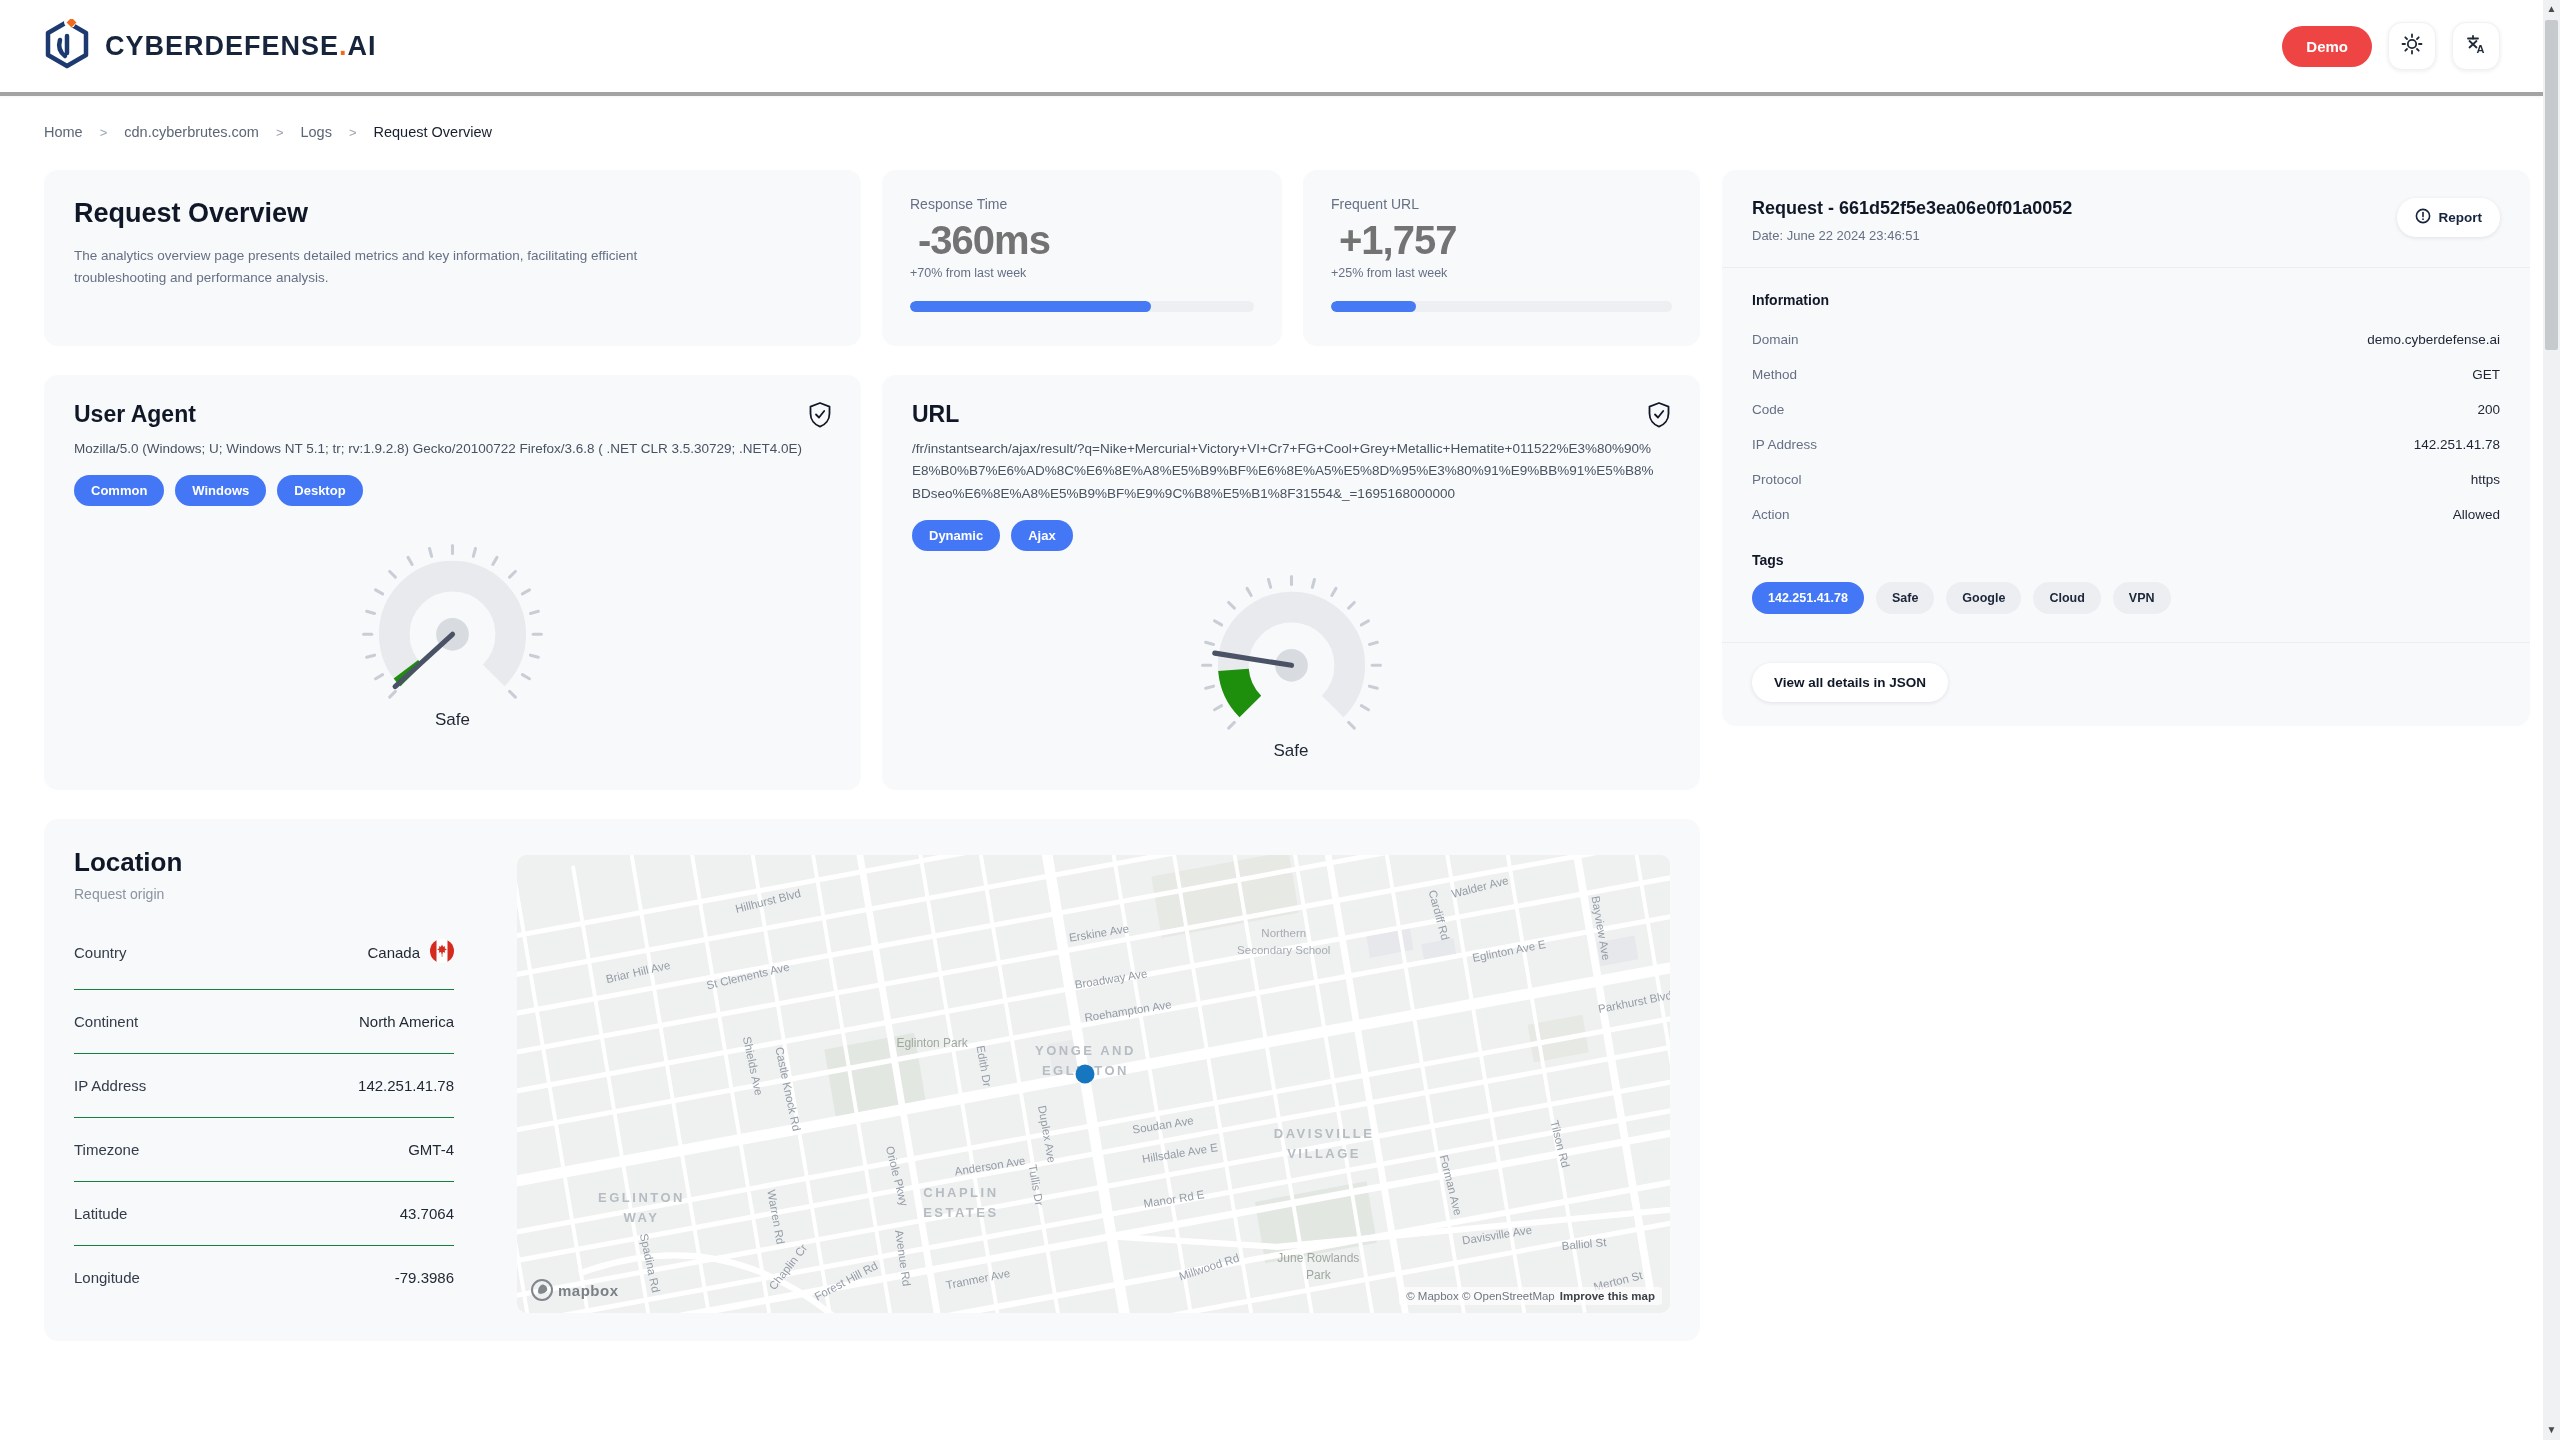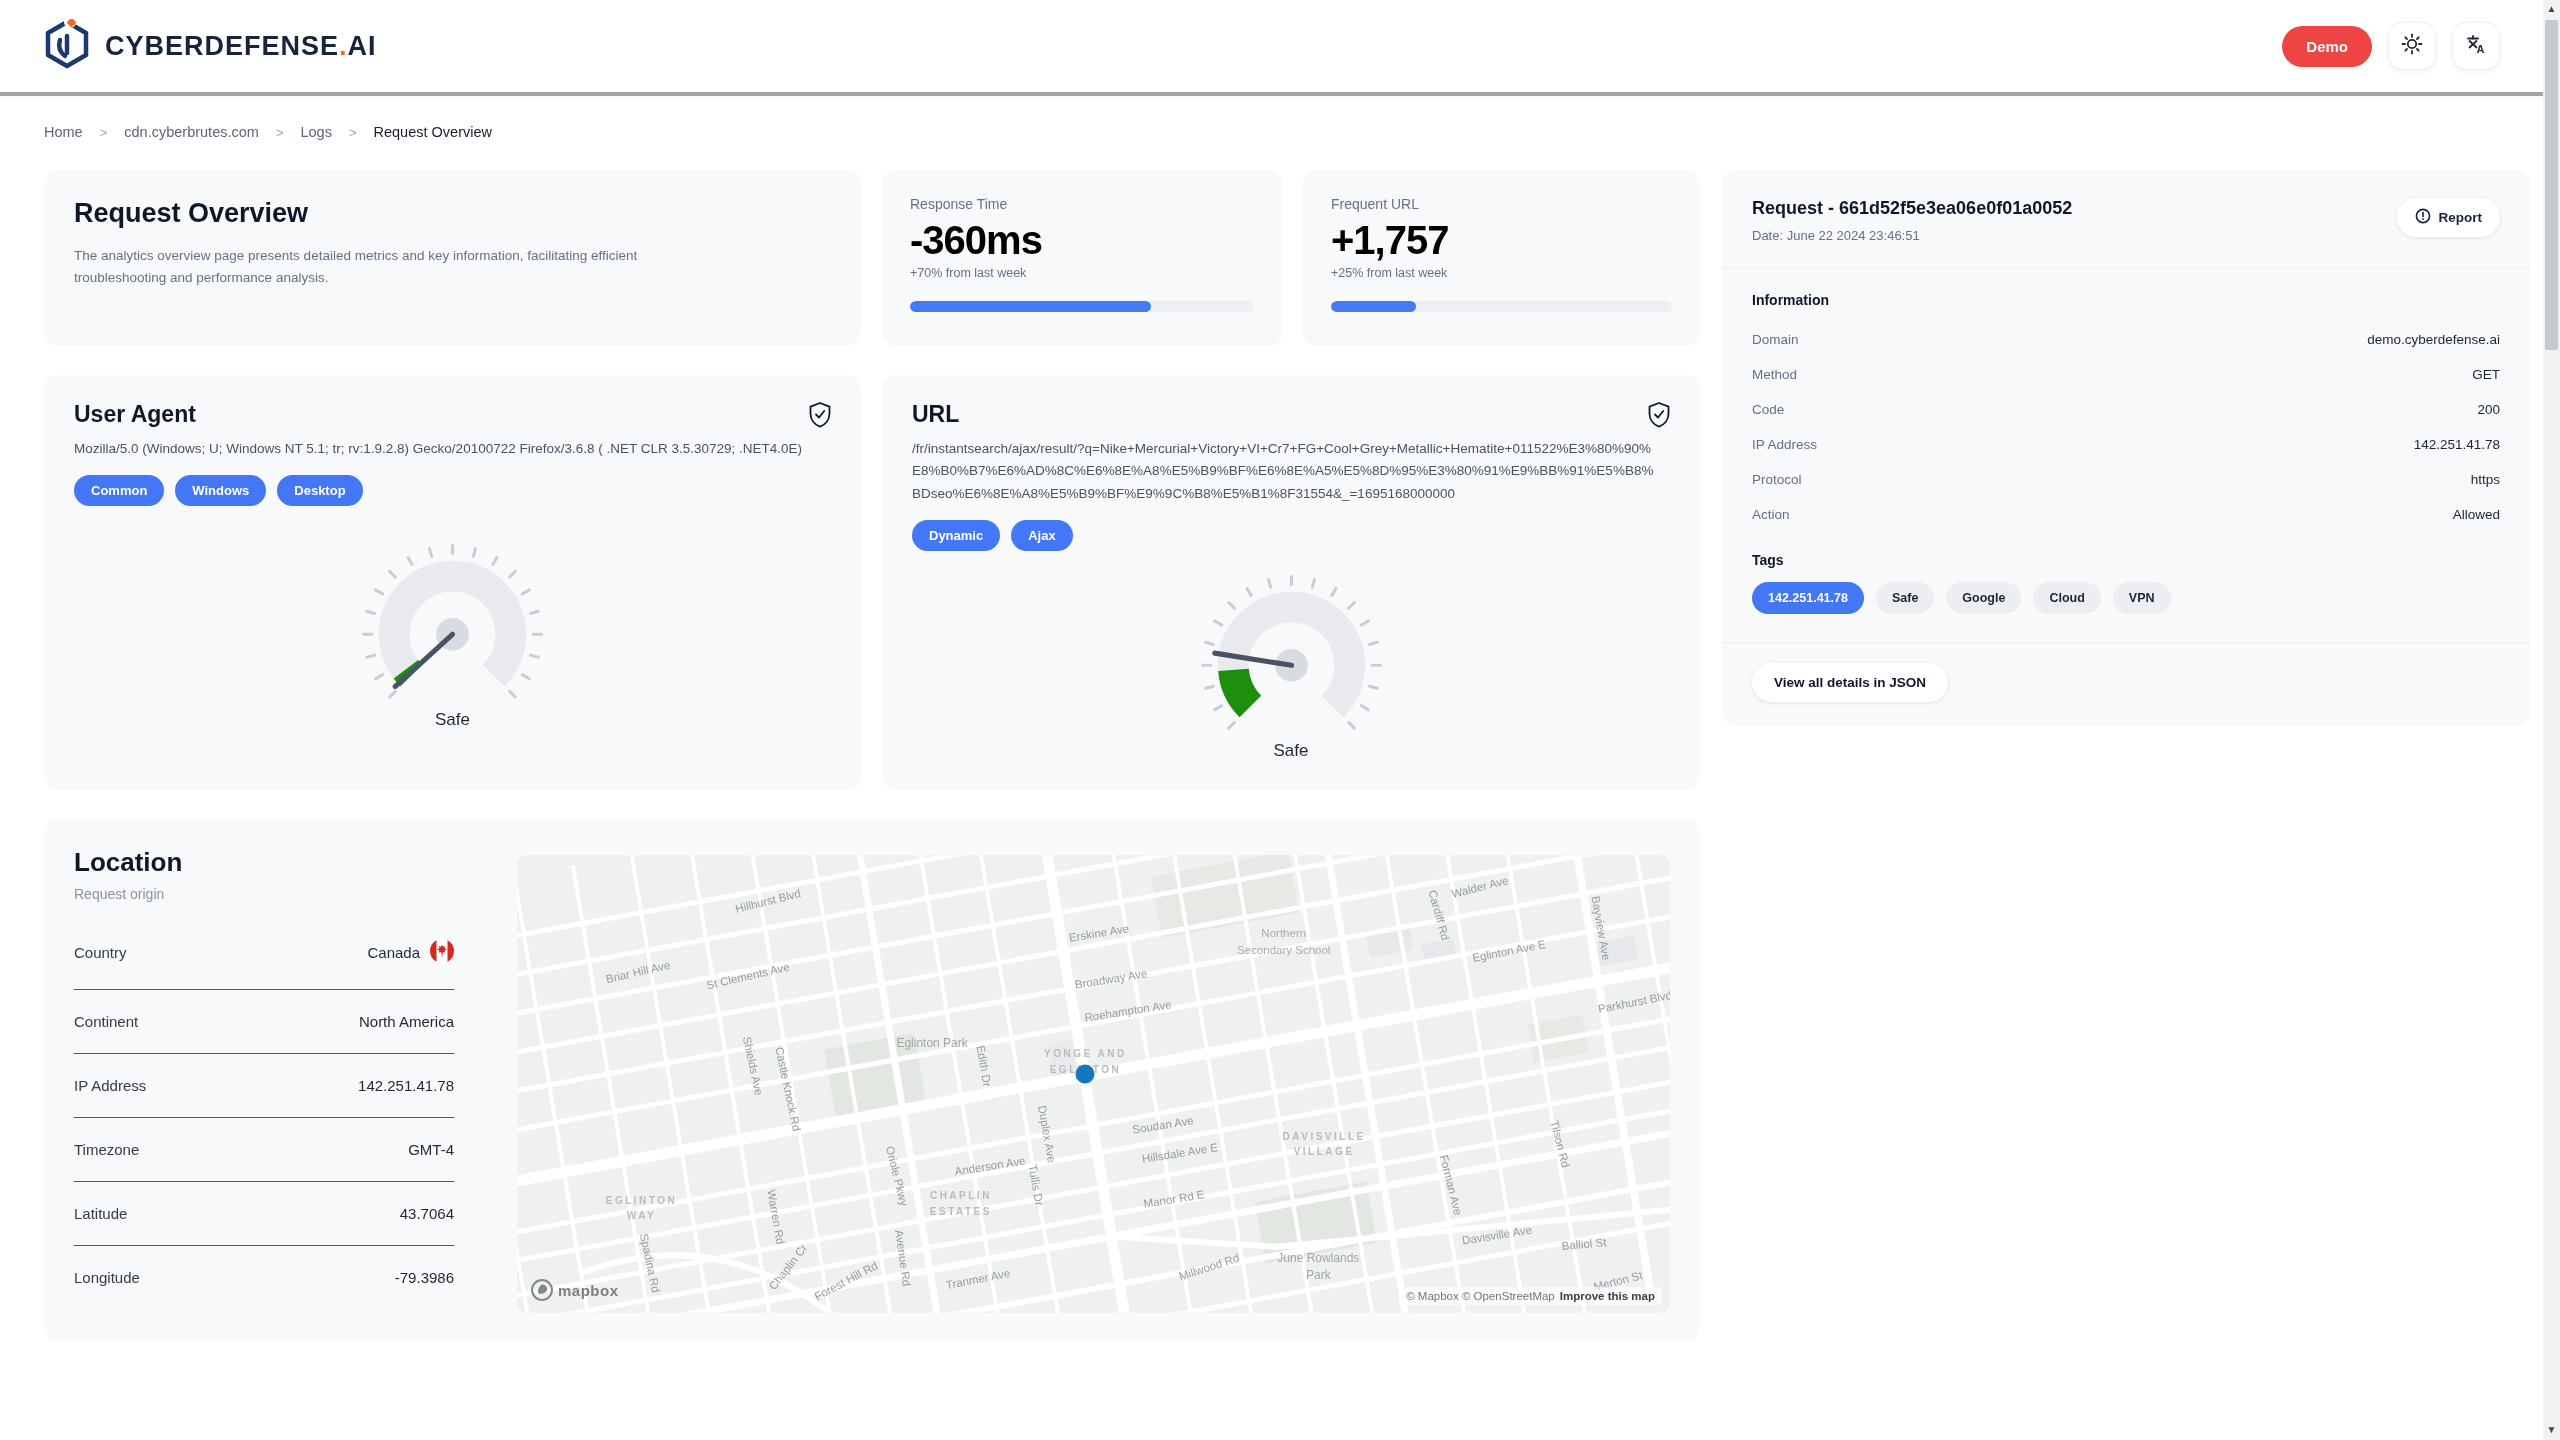--- a/index.html
+++ b/index.html
@@ -41,21 +41,21 @@
   .card { background:#f8f9fb; border-radius:14px; }
   .row1 { display:grid; grid-template-columns:817px 400px 397px; gap:21px; margin-bottom:29px; }
   .row2 { display:grid; grid-template-columns:817px 818px; gap:21px; margin-bottom:29px; }
   
   .overview-card { padding:28px 30px; height:176px; }
   .overview-card h1 { font-size:27px; font-weight:700; color:#101828; margin-bottom:16px; }
   .overview-card p { font-size:13.5px; color:#667085; line-height:1.65; max-width:640px; }
   
   .stat-card { padding:26px 28px; height:176px; }
   .stat-label { font-size:14px; color:#667085; }
-  .stat-value { font-size:40px; font-weight:700; letter-spacing:-1px; color:#000000; margin:6px 0 3px; }
+  .stat-value { font-size:40px; font-weight:700; letter-spacing:-1px; color:#737373; margin:6px 8px 3px; }
   .stat-delta { font-size:12.5px; color:#667085; }
   .progress-track { margin-top:21px; height:11px; border-radius:6px; background:#edeff3; overflow:hidden; }
   .progress-fill { height:100%; border-radius:6px; background:#4679f4; }
   
   .detail-card { padding:26px 30px; height:415px; position:relative; display:flex; flex-direction:column; }
   .detail-card h2 { font-size:23px; font-weight:700; color:#101828; }
   .shield { position:absolute; top:26px; right:28px; }
   .detail-text { margin-top:10px; font-size:13.5px; color:#485362; line-height:1.65; word-break:break-all; max-width:745px; }
   .pill-row { display:flex; gap:11px; margin-top:15px; }
   .pill { background:#4377f6; color:#fff; font-size:13px; font-weight:700; padding:8px 17px; border-radius:17px; }
@@ -96,21 +96,21 @@
   .loc-rows { margin-top:14px; }
   .loc-row { display:flex; justify-content:space-between; align-items:center; padding:23px 0; border-bottom:1px solid #15803d; }
   .loc-row:last-child { border-bottom:none; }
   .loc-label { font-size:15px; color:#333c49; }
   .loc-value { font-size:15px; color:#1f2733; display:flex; align-items:center; gap:10px; }
   
   .map { flex:1; height:458px; margin-top:8px; border-radius:10px; position:relative; overflow:hidden; background:#eff1f1; cursor:grab; }
   .map svg.roads { position:absolute; inset:0; width:100%; height:100%; }
   .maplabel { position:absolute; text-align:center; white-space:nowrap; pointer-events:none; }
   .maplabel.street { font-size:11.5px; color:#959ca6; }
-  .maplabel.area { font-size:10px; color:#b6bcc2; letter-spacing:2.5px; font-weight:600; line-height:1.55; }
+  .maplabel.area { font-size:13px; color:#b6bcc2; letter-spacing:2.5px; font-weight:600; line-height:1.55; }
   .maplabel.park { font-size:12px; color:#9fa89f; line-height:1.4; }
   .maplabel.school { font-size:11.5px; color:#a6abb2; line-height:1.45; }
   .map-dot { position:absolute; width:19px; height:19px; border-radius:50%; background:#1676bf; transform:translate(-50%,-50%); }
   .mapbox-logo { position:absolute; left:14px; bottom:12px; display:flex; align-items:center; gap:5px; color:#7b8087; font-weight:700; font-size:15px; letter-spacing:.5px; cursor:pointer; }
   .attribution { position:absolute; right:8px; bottom:8px; font-size:11.5px; color:#6f7680; background:rgba(255,255,255,.65); padding:3px 7px; border-radius:3px; }
   .attribution .improve { color:#3c4148; font-weight:700; cursor:pointer; margin-left:5px; }
   
   .g-track { stroke:#e8eaee; stroke-width:30; fill:none; }
   .g-arc { stroke:#1e8e0d; stroke-width:30; fill:none; }
   .g-hub { fill:#d8dbdf; }

